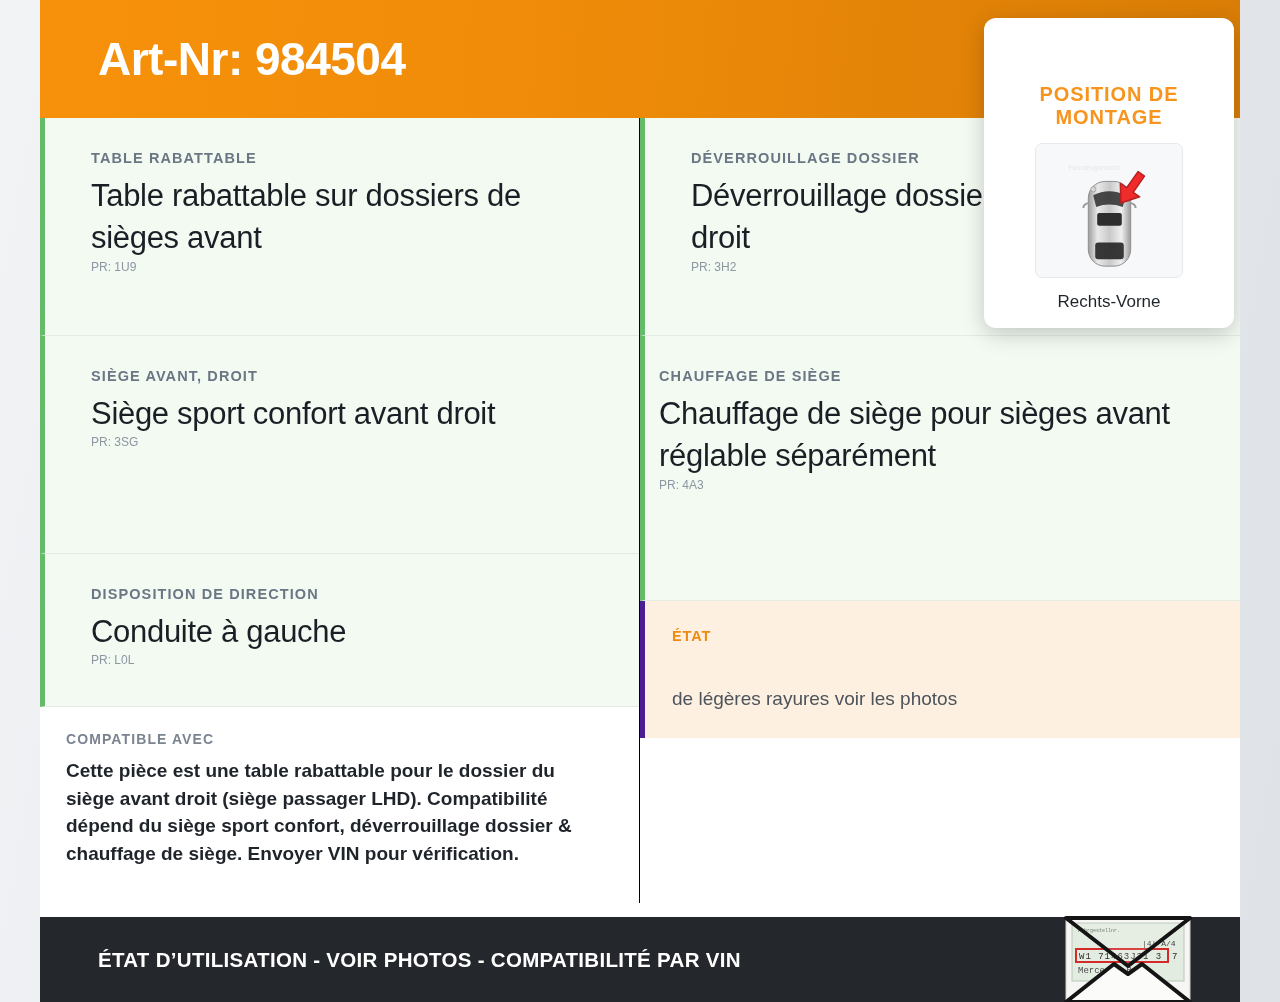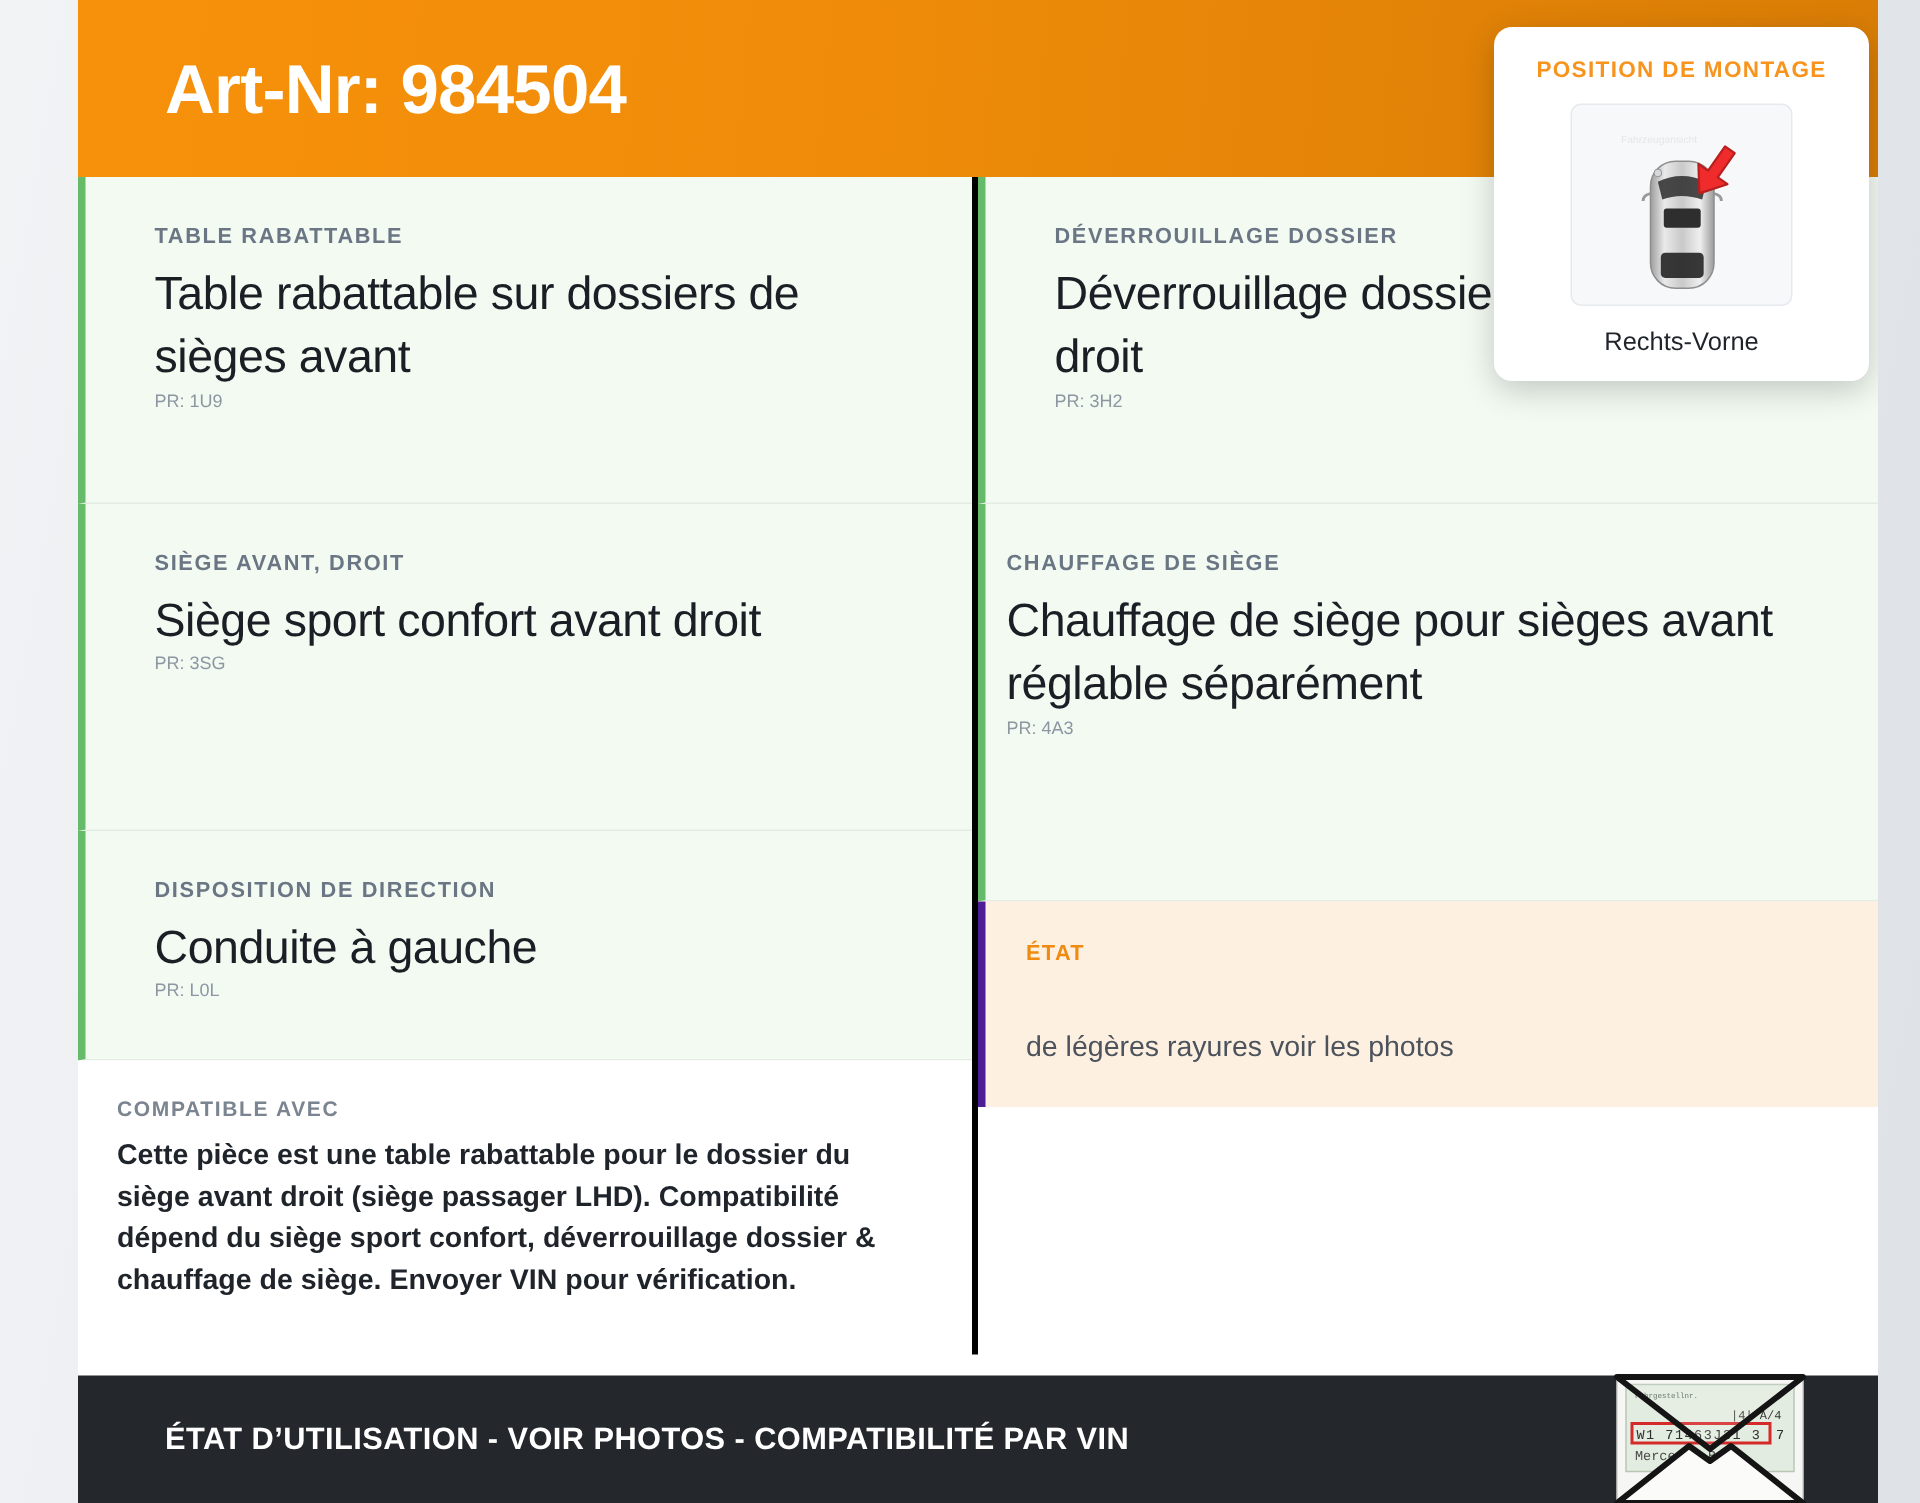--- a/index.html
+++ b/index.html
@@ -3,42 +3,42 @@
 <meta charset="utf-8">
 <style>
   * { box-sizing: border-box; margin: 0; padding: 0; }
   html, body {
     width: 1280px; height: 1002px;
     font-family: "Liberation Sans", sans-serif;
     background: linear-gradient(100deg, #f2f3f5 0%, #e6e9ed 45%, #dfe3e8 100%);
     overflow: hidden;
   }
   #page {
-    position: absolute; left: 52px; top: 0;
+    position: absolute; left: 40px; top: 0;
     width: 1200px; height: 1002px;
     background: #ffffff;
     overflow: hidden;
   }
   
   .header {
     height: 118px;
     background: linear-gradient(95deg, #f7910b 0%, #f08c09 40%, #d97d06 100%);
     display: flex; align-items: center;
     padding-left: 58px;
   }
   .header-title {
     color: #ffffff;
     font-size: 46px;
     font-weight: bold;
     letter-spacing: -0.5px;
   }
   
   .columns { display: flex; align-items: flex-start; }
   .col { width: 600px; }
-  .col-left { border-right: 4px solid #000000; }
+  .col-left { border-right: 1px solid #000000; }
 
   .spec-card {
     background: #f2faf2;
     border-left: 5px solid #66bb6a;
     border-bottom: 1px solid #e3ece3;
     padding: 32px 26px 30px 46px;
   }
   .spec-label {
     color: #6b7684;
     font-size: 14.5px;
@@ -130,25 +130,26 @@
     left: 944px; top: 18px;
     width: 250px;
     background: #ffffff;
     border-radius: 12px;
     box-shadow: 0 6px 22px rgba(0,0,0,0.20);
     padding: 20px 16px 16px;
     text-align: center;
   }
   .pos-title {
     color: #f7941d;
-    font-size: 15px;
+    font-size: 20px;
     font-weight: bold;
     letter-spacing: 0.9px;
     text-transform: uppercase;
     margin-bottom: 14px;
+    margin-top: 45px;
   }
   .pos-image {
     width: 148px; height: 135px;
     margin: 0 auto;
     background: #f7f8fa;
     border: 1px solid #e6e9ee;
     border-radius: 7px;
     position: relative;
   }
   .pos-caption {

